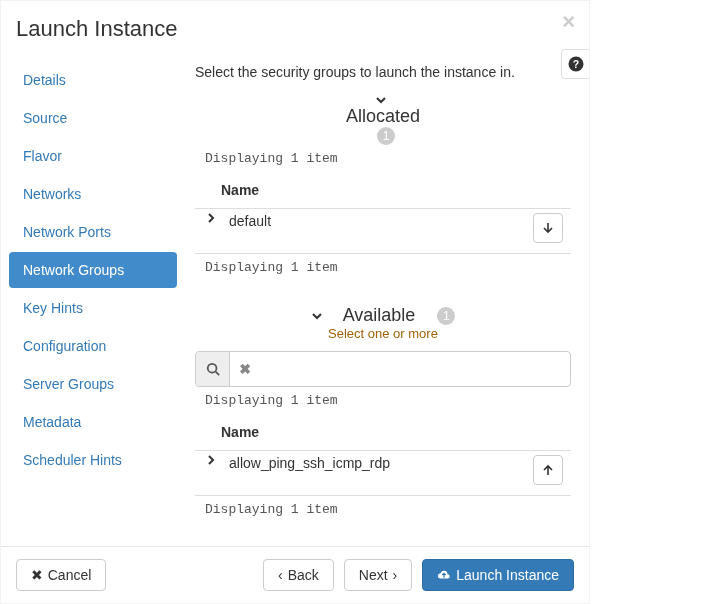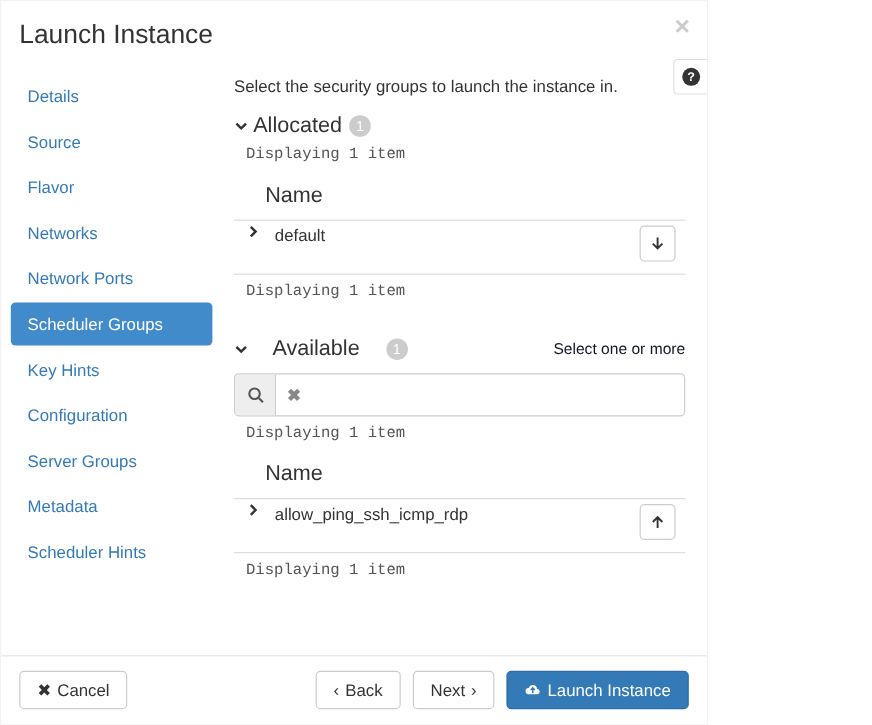--- a/index.html
+++ b/index.html
@@ -86,20 +86,21 @@
     overflow: hidden;
   }
   .intro {
     font-size: 14px;
     margin: 4px 0 14px 0;
   }
   .section-head {
     display: flex;
     align-items: center;
     margin: 6px 0 4px 0;
+    flex-direction: column;
   }
   .section-head.available-head {
     justify-content: space-between;
     margin-top: 30px;
   }
   .section-left {
     display: flex;
     align-items: center;
     gap: 16px;
   }
@@ -126,22 +127,22 @@
     margin-left: 6px;
     padding: 0 5px;
   }
   .displaying {
     font-size: 13px;
     color: #555;
     margin: 6px 0 8px 10px;
     font-family: Liberation Mono, monospace;
   }
   .col-header {
-    font-weight: normal;
-    font-size: 18px;
+    font-weight: bold;
+    font-size: 14px;
     padding: 8px 0 10px 26px;
   }
   .row {
     border-top: 1px solid #ddd;
     border-bottom: 1px solid #ddd;
     display: flex;
     align-items: flex-start;
     padding: 4px 8px 10px 8px;
   }
   .row-caret {
@@ -166,21 +167,21 @@
     background: #fff;
     display: flex;
     align-items: center;
     justify-content: center;
     cursor: pointer;
     font-size: 14px;
     color: #333;
   }
   .hint {
     font-size: 13px;
-    color: #0f172a;
+    color: #a16207;
   }
   .search-bar {
     display: flex;
     border: 1px solid #ccc;
     border-radius: 4px;
     margin: 10px 0 6px 0;
     height: 36px;
     align-items: stretch;
   }
   .search-icon-box {
@@ -263,21 +264,21 @@
   </div>
 
   <div class="modal-body">
 
     <div class="sidebar">
       <div class="sidebar-item">Details</div>
       <div class="sidebar-item">Source</div>
       <div class="sidebar-item">Flavor</div>
       <div class="sidebar-item">Networks</div>
       <div class="sidebar-item">Network Ports</div>
-      <div class="sidebar-item active">Scheduler Groups</div>
+      <div class="sidebar-item active">Network Groups</div>
       <div class="sidebar-item">Key Hints</div>
       <div class="sidebar-item">Configuration</div>
       <div class="sidebar-item">Server Groups</div>
       <div class="sidebar-item">Metadata</div>
       <div class="sidebar-item">Scheduler Hints</div>
     </div>
 
     <div class="main">
       <div class="intro">Select the security groups to launch the instance in.</div>
 

